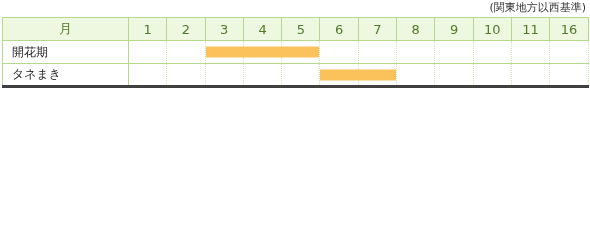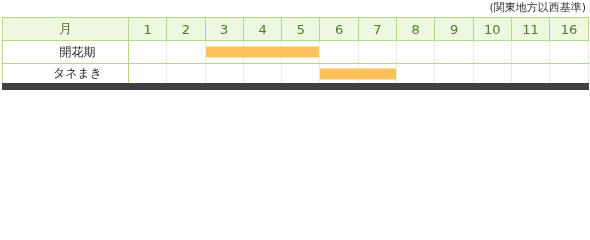--- a/index.html
+++ b/index.html
@@ -56,22 +56,22 @@
     width: 126px;
     font-size: 13px;
   }
   thead th.head-month {
     width: 38.3px;
   }
   tbody td.row-label {
     background: #ffffff;
     color: #222222;
     font-size: 12px;
-    text-align: center;
-    padding-left: 24px;
+    text-align: left;
+    padding-left: 9px;
     white-space: nowrap;
     border-right: 1px solid #b5d98a;
   }
   tbody td.month-cell {
     background: #ffffff;
     border-top: 1px solid #b5d98a;
     border-bottom: 1px solid #b5d98a;
     border-left: 1px dotted #cfe6ad;
     border-right: 1px dotted #cfe6ad;
     position: relative;
@@ -81,21 +81,21 @@
     position: absolute;
     left: -1px;
     right: -1px;
     top: 50%;
     transform: translateY(-50%);
     height: 11px;
     background: #fbc25b;
   }
   tbody td.month-cell.filled.seg-start::after { left: 0px; }
   tbody td.month-cell.filled.seg-end::after { right: 0px; }
-  tbody tr:last-child td { border-bottom: 7px solid #404040; }
+  tbody tr:last-child td { border-bottom: 3px solid #404040; }
 </style>
 </head>
 <body>
 
 <div id="calendar-root">
 
   <div class="note-line">(関東地方以西基準)</div>
 
   <table class="grow-table">
     <thead>

